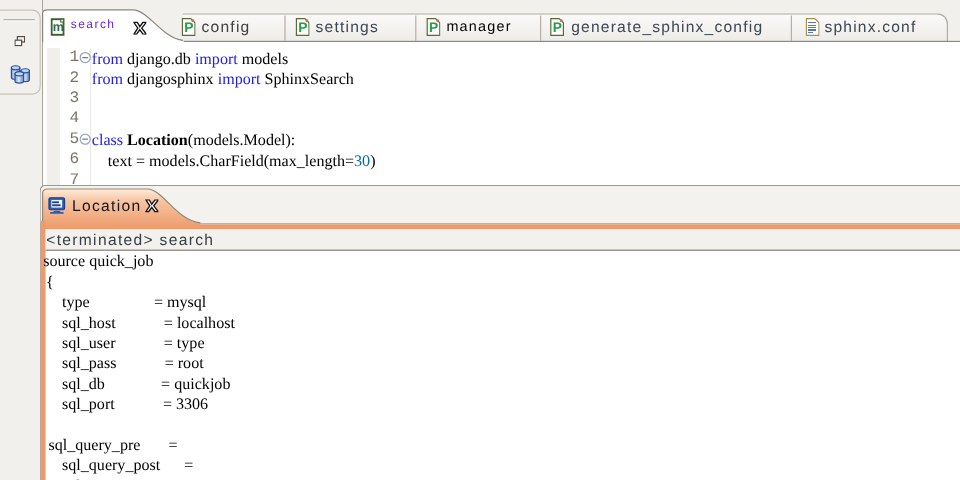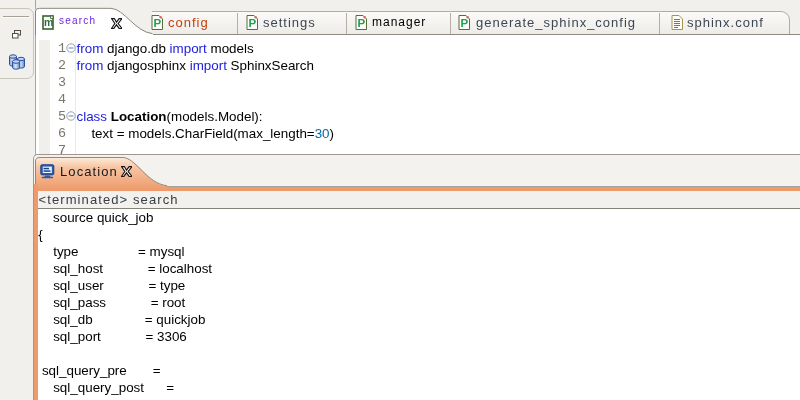--- a/index.html
+++ b/index.html
@@ -1,17 +1,17 @@
 <!DOCTYPE html>
 <html><head><meta charset="utf-8"><style>
 html,body{margin:0;padding:0}
 body{width:800px;height:400px;position:relative;overflow:hidden;
   background:#f1f0ed;font-family:"Liberation Sans",sans-serif;}
 .abs{position:absolute}
-pre{margin:0;font-family:Liberation Sans, sans-serif;font-size:13.4px;line-height:17px;white-space:pre}
+pre{margin:0;font-family:Liberation Serif, serif;font-size:13.4px;line-height:17px;white-space:pre}
 .kw{color:#2121e0}
 .num{color:#0369a1}
 .gnum{font-family:"Liberation Mono",monospace;font-size:13.4px;line-height:17px;color:#7e7567;text-align:right;width:26px}
 </style></head>
 <body>
 
 <div class="abs" style="left:-6px;top:8px;width:38px;height:69px;border:1px solid #c9c3b9;border-radius:7px;background:#f1f0ed"></div>
 <div class="abs" style="left:3px;top:16px;width:26px;height:1px;background:#a8a298"></div>
 <div class="abs" style="left:3px;top:17px;width:26px;height:1px;background:#fbfbfa"></div>
 
@@ -67,21 +67,21 @@
 
 <svg class="abs" style="left:110.5px;top:17.5px" width="11" height="11" viewBox="0 0 11 11">
   <path d="M0.55,0.55 h2.85 L5.5,4.2 8.15,0.55 h2.85 L7.15,5.5 11,10.45 H8.15 L5.5,6.8 2.85,10.45 H0.55 L3.85,5.5 Z" fill="#fff" stroke="#151515" stroke-width="1.15"></path>
 </svg>
 
 <svg class="abs" style="left:151px;top:15px" width="12" height="15" viewBox="0 0 12 15">
   <path d="M1,0.5 h7 l3.5,3.5 v10.5 h-10.5 z" fill="#fdfdfb" stroke="#5a6a3a" stroke-width="1"></path>
   <circle cx="9.7" cy="2.3" r="1.2" fill="#d96a55"></circle>
   <text x="2.6" y="12" font-family="Liberation Sans" font-size="11.5" font-weight="bold" fill="#1fa04a">P</text>
 </svg>
-<div class="abs" style="left:168px;top:15px;font-size:13px;letter-spacing:1.0px;color:#c2410c">config</div>
+<div class="abs" style="left:168px;top:15px;font-size:13px;letter-spacing:1.0px;color:#404040">config</div>
 
 <svg class="abs" style="left:246px;top:15px" width="12" height="15" viewBox="0 0 12 15">
   <path d="M1,0.5 h7 l3.5,3.5 v10.5 h-10.5 z" fill="#fdfdfb" stroke="#5a6a3a" stroke-width="1"></path>
   <circle cx="9.7" cy="2.3" r="1.2" fill="#d96a55"></circle>
   <text x="2.6" y="12" font-family="Liberation Sans" font-size="11.5" font-weight="bold" fill="#1fa04a">P</text>
 </svg>
 <div class="abs" style="left:263px;top:15px;font-size:13px;letter-spacing:1.0px;color:#3d4752">settings</div>
 
 <svg class="abs" style="left:355px;top:15px" width="12" height="15" viewBox="0 0 12 15">
   <path d="M1,0.5 h7 l3.5,3.5 v10.5 h-10.5 z" fill="#fdfdfb" stroke="#5a6a3a" stroke-width="1"></path>
@@ -164,21 +164,21 @@
 <div class="abs" style="left:60px;top:164px;font-size:13px;letter-spacing:1.1px;color:#14181f">Location</div>
 <svg class="abs" style="left:120.5px;top:166px" width="11" height="11" viewBox="0 0 11 11">
   <path d="M0.55,0.55 h2.85 L5.5,4.2 8.15,0.55 h2.85 L7.15,5.5 11,10.45 H8.15 L5.5,6.8 2.85,10.45 H0.55 L3.85,5.5 Z" fill="#fff" stroke="#151515" stroke-width="1.15"></path>
 </svg>
 
 <div class="abs" style="left:34px;top:184px;width:4px;height:216px;background:#ef9a6b"></div>
 
 <div class="abs" style="left:38px;top:191px;width:762px;height:17px;background:#f2f1ee;border-bottom:1px solid #85817b"></div>
 <div class="abs" style="left:38.5px;top:192px;font-size:13px;letter-spacing:1.1px;color:#383d44">&lt;terminated&gt; search</div>
 
-<pre class="abs" style="left:53px;top:209px">source quick_job</pre>
+<pre class="abs" style="left:36px;top:209px">source quick_job</pre>
 <pre class="abs" style="left:38.3px;top:226px">{</pre>
 <pre class="abs" style="left:38.3px;top:243px">    type                = mysql</pre>
 <pre class="abs" style="left:38.3px;top:260px">    sql_host            = localhost</pre>
 <pre class="abs" style="left:38.3px;top:277px">    sql_user            = type</pre>
 <pre class="abs" style="left:38.3px;top:294px">    sql_pass            = root</pre>
 <pre class="abs" style="left:38.3px;top:311px">    sql_db              = quickjob</pre>
 <pre class="abs" style="left:38.3px;top:328px">    sql_port            = 3306</pre>
 <pre class="abs" style="left:27px;top:362px">    sql_query_pre       =</pre>
 <pre class="abs" style="left:38.3px;top:379px">    sql_query_post      =</pre>
 <pre class="abs" style="left:38.3px;top:396px">    sql_query           =   \</pre>

